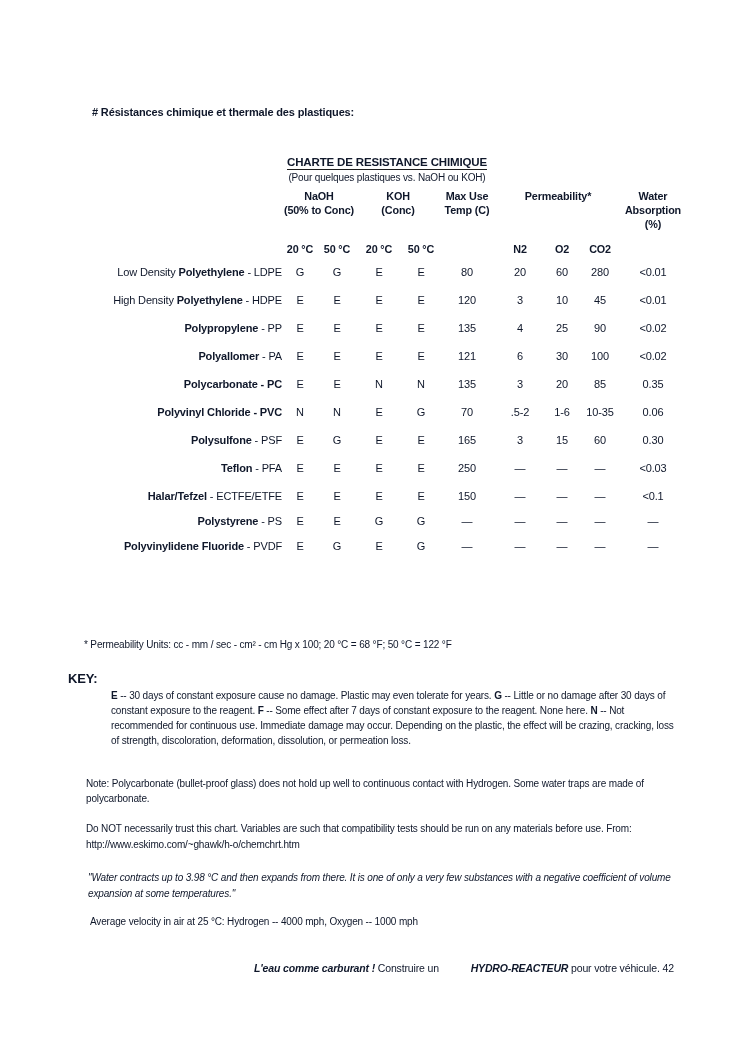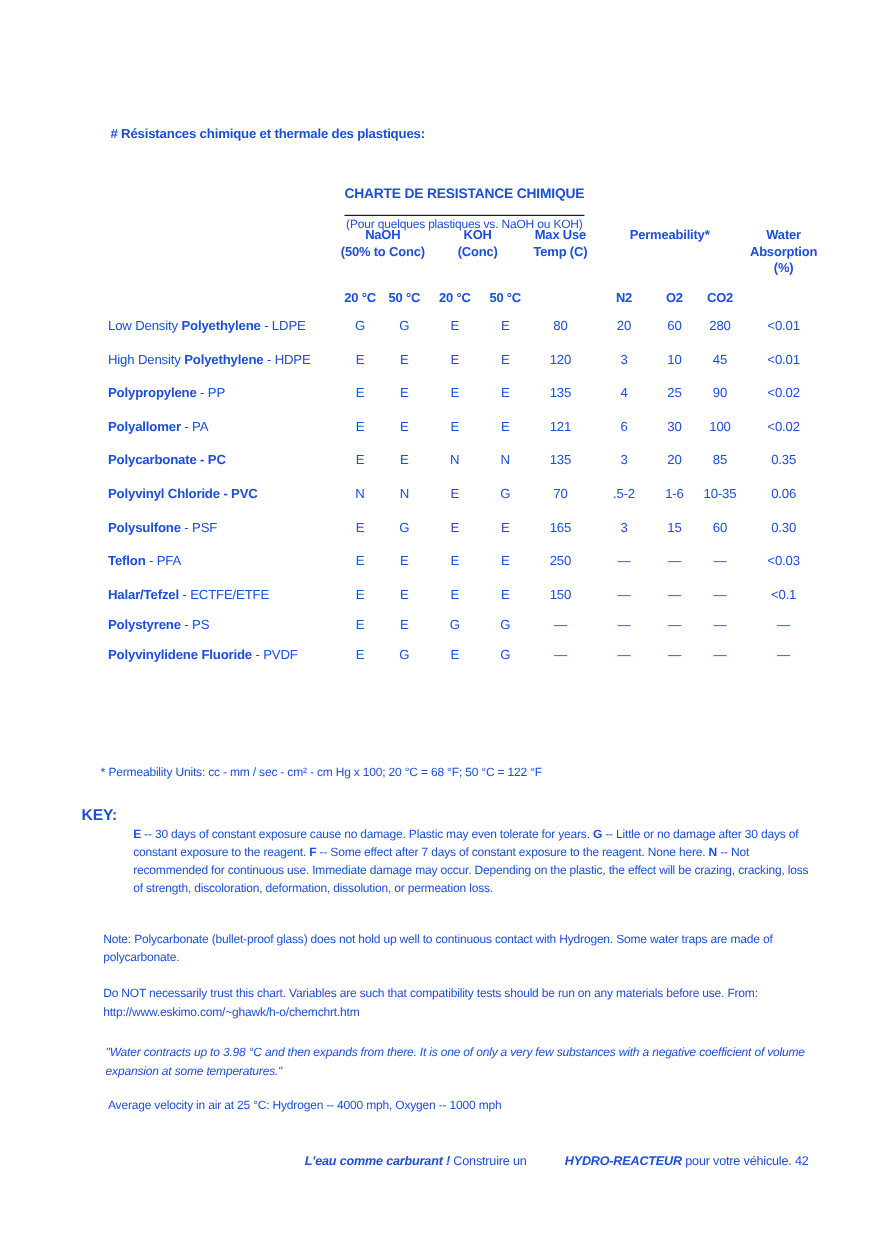--- a/index.html
+++ b/index.html
@@ -1,31 +1,31 @@
 <!DOCTYPE html>
 <html><head>
 <meta charset="utf-8">
 <style>
   html,body{margin:0;padding:0;background:#fff;}
   .page{
     position:relative;width:688px;height:1047px;background:#ffffff;overflow:hidden;
-    font-family:"Liberation Sans",sans-serif;color:#1d4ed8;letter-spacing:-0.15px;
+    font-family:"Liberation Sans",sans-serif;color:#0f172a;letter-spacing:-0.15px;
   }
   .abs{position:absolute;}
   .heading{left:92px;top:106px;font-size:11px;font-weight:bold;}
   .title-block{left:90px;top:152px;width:594px;text-align:center;}
-  .chart-title{display:inline-block;font-size:11.5px;font-weight:bold;border-bottom:1.5px solid #1d1d1d;padding-bottom:11px;}
+  .chart-title{display:inline-block;font-size:11.5px;font-weight:bold;border-bottom:1.5px solid #1d1d1d;padding-bottom:1px;}
   .chart-subtitle{font-size:10px;margin-top:2px;}
   table.res{position:absolute;left:90px;top:190px;width:594px;border-collapse:collapse;table-layout:fixed;font-size:11px;}
   table.res td{padding:0;overflow:hidden;white-space:nowrap;}
   thead td{font-weight:bold;text-align:center;font-size:10.8px;height:14px;vertical-align:top;}
   tr.h3 td{height:13px;}
   tr.h4 td{height:24px;vertical-align:bottom;padding-bottom:3px;}
   tbody td{text-align:center;height:28px;vertical-align:middle;font-size:11px;}
-  tbody td.mat{text-align:left;}
+  tbody td.mat{text-align:right;}
   tbody tr:nth-of-type(10) td{height:22px;}
   .para{font-size:10px;line-height:15px;}
   .perm-units{left:84px;top:637px;width:600px;}
   .key-label{left:68px;top:671px;font-size:13px;font-weight:bold;}
   .key-para{left:111px;top:688px;width:566px;}
   .note-para{left:86px;top:776px;width:578px;}
   .trust-para{left:86px;top:821px;width:578px;line-height:16px;}
   .quote-para{left:88px;top:870px;width:584px;font-style:italic;line-height:16px;}
   .velocity{left:90px;top:914px;width:580px;}
   .footer{left:225px;top:962px;white-space:nowrap;font-size:10.5px;}

